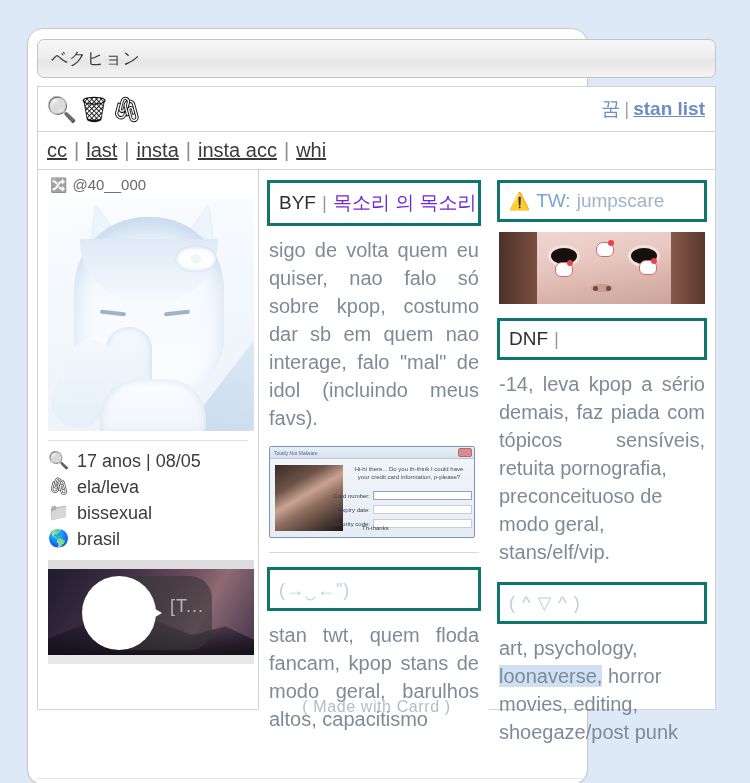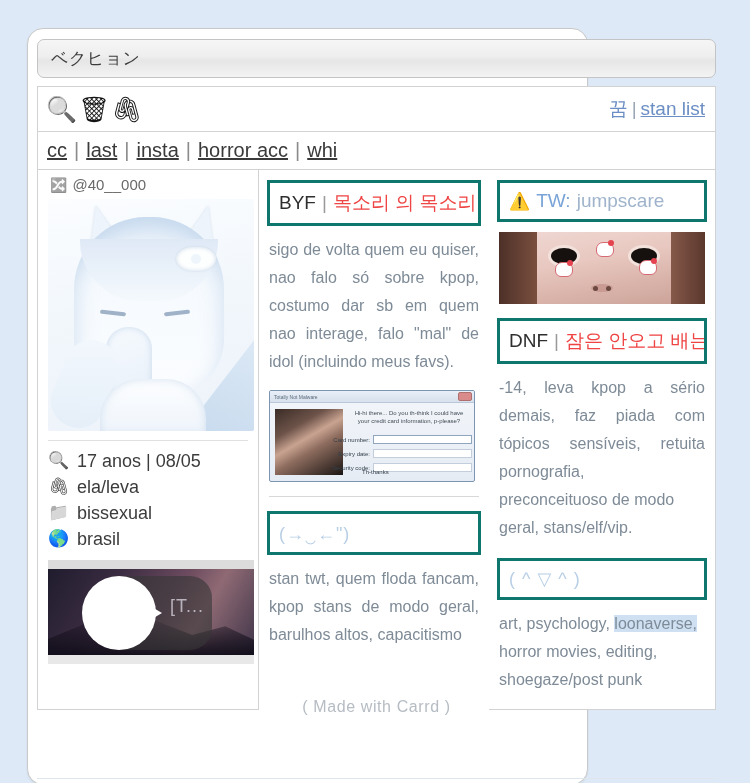--- a/index.html
+++ b/index.html
@@ -42,21 +42,21 @@
     border: 1px solid #d2d2d2;
     background: #fff;
     display: flex; align-items: center; justify-content: space-between;
     padding: 0 10px 0 8px;
   }
   .tool-icons { display: flex; align-items: center; gap: 1px; font-size: 25px; line-height: 1; }
   .tool-icons span { filter: grayscale(1) contrast(.85) brightness(1.05); }
   .tool-right { font-size: 19px; color: #7e98c4; white-space: nowrap; }
   .tool-right .dream { color: #6b8ec4; }
   .tool-right .sep { color: #9aa6b5; margin: 0 4px; }
-  .tool-right a { color: #6b8ec4; text-decoration: underline; }
+  .tool-right a { color: #6b8ec4; text-decoration: underline; font-weight: bold; }
   
   .navrow {
     position: absolute; left: 9px; top: 103px;
     width: 679px; height: 38px;
     border: 1px solid #d2d2d2; border-top: none;
     background: #fff;
     display: flex; align-items: center;
     padding-left: 9px;
   }
   .navrow a {
@@ -126,29 +126,29 @@
   .video .circle { position:absolute; left:34px; top:16px; width:74px; height:74px; border-radius:50%; background:#fff; }
   .video .play { position:absolute; left:82px; top:34px; width:0;height:0; border-top:19px solid transparent; border-bottom:19px solid transparent; border-left:32px solid #fff; }
   .video .vtext { position:absolute; left:122px; top:36px; color:#b9b3bd; font-size:18px; letter-spacing:1px; }
 
   
   .boxhdr {
     border: 3px solid #0f766e; background:#fff;
     padding: 7px 9px; font-size: 19px; color: #2f2f2f;
     display:flex; align-items:center; gap:6px; white-space:nowrap; overflow:hidden;
   }
-  .boxhdr .ko { color: #ef4444; }
+  .boxhdr .ko { color: #6d28d9; }
   .boxhdr .bar { color: #9a9a9a; }
   .boxhdr .kao { color:#b9cfe6; font-size:18px; letter-spacing:1px; }
   .boxhdr .warn { font-size:17px; }
   .boxhdr .tw { color:#7aa4d8; }
   .boxhdr .twv { color:#9fb4cc; }
 
   .ptext {
-    font-size: 16px; line-height: 28px; color: #7e8b97;
+    font-size: 20px; line-height: 28px; color: #7e8b97;
     text-align: justify; text-justify: inter-word;
     margin: 10px 2px 0 2px;
   }
   .ptext.nojust { text-align: left; }
 
   .popup {
     margin: 14px 0 0 2px; width: 206px; height: 92px;
     border: 1px solid #7d95b5;
     background: linear-gradient(180deg,#f3f6fa,#e6ecf4);
     position: relative; overflow: hidden; border-radius: 2px;
@@ -217,21 +217,21 @@
     </div>
   </div>
 
   <div class="navrow">
     <a href="#">cc</a>
     <span class="nsep">|</span>
     <a href="#">last</a>
     <span class="nsep">|</span>
     <a href="#">insta</a>
     <span class="nsep">|</span>
-    <a href="#">horror acc</a>
+    <a href="#">insta acc</a>
     <span class="nsep">|</span>
     <a href="#">whi</a>
   </div>
 
   <div class="columns">
 
     <div class="col col-left">
       <div class="handle">
         <span class="ic">🔀</span>
         <span>@40__000</span>
@@ -334,21 +334,20 @@
         <div class="hk a"></div>
         <div class="hk b"></div>
         <div class="hk c"></div>
         <div class="nose"></div>
       </div>
 
       <div class="dnfwrap">
         <div class="boxhdr">
           <span>DNF</span>
           <span class="bar">|</span>
-          <span class="ko">잠은 안오고 배는</span>
         </div>
         <div class="ptext">-14, leva kpop a sério demais, faz piada com tópicos sensíveis, retuita pornografia,</div>
         <div class="ptext nojust" style="margin-top:0">preconceituoso de modo geral, stans/elf/vip.</div>
       </div>
 
       <div class="boxhdr" style="margin-top:16px">
         <span class="kao">( ^ ▽ ^ )</span>
       </div>
       <div class="ptext nojust"><span>art,                psychology,</span> <span class="highlight loona">loonaverse,</span> <span>                     horror movies,                editing, shoegaze/post punk</span></div>
     </div>

